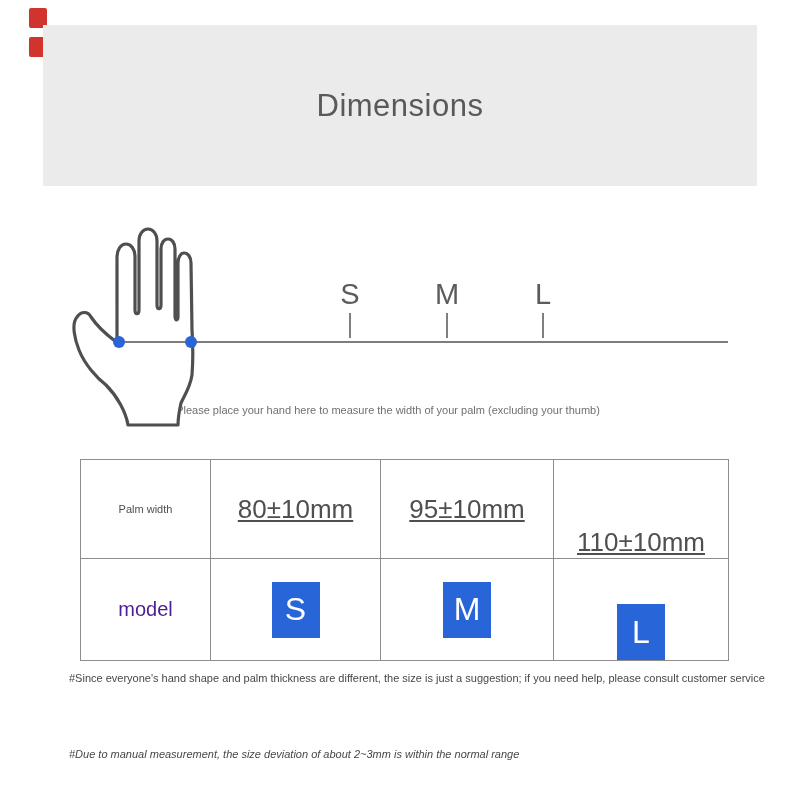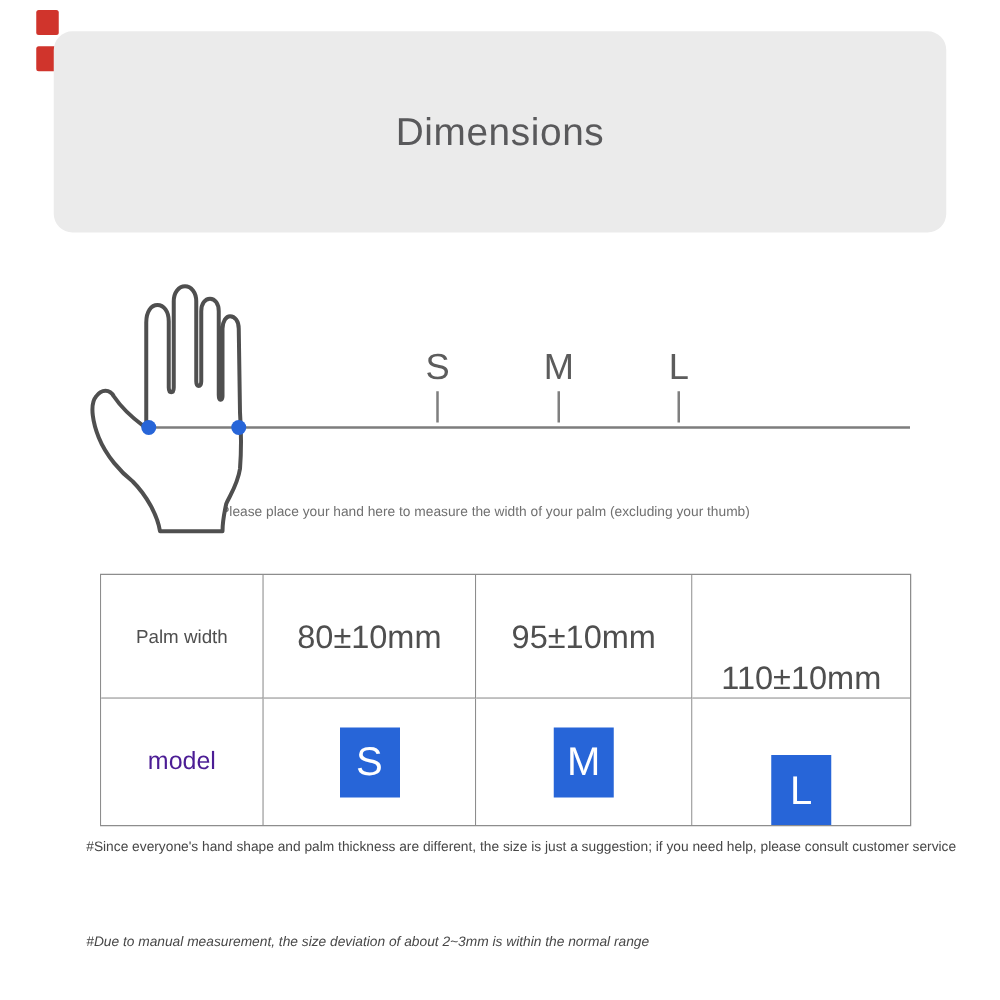--- a/index.html
+++ b/index.html
@@ -7,21 +7,21 @@
   body { font-family: "Liberation Sans", sans-serif; position: relative; overflow: hidden; }
   .stage { position: absolute; left: 0; top: 0; width: 800px; height: 800px; }
 
   
   .red-mark { position: absolute; left: 29px; width: 18px; height: 20px; border-radius: 2px; background: #d0342c; }
   .red-mark.m1 { top: 8px; }
   .red-mark.m2 { top: 37px; }
 
   
   .header-panel { position: absolute; left: 43px; top: 25px; width: 714px; height: 161px;
-    background: #ebebeb; display: flex; align-items: center; justify-content: center; border-radius: 15px; }
+    background: #ebebeb; display: flex; align-items: center; justify-content: center; }
   .header-title { font-size: 31px; color: #59595b; letter-spacing: 0.5px; font-weight: 500; }
 
   
   .hand-svg { position: absolute; left: 60px; top: 225px; width: 160px; height: 205px; z-index: 1; }
   .measure-line { position: absolute; left: 119px; top: 341px; width: 609px; height: 2px; background: #7d7d7d; z-index: 2; }
   .measure-dot { position: absolute; width: 12px; height: 12px; border-radius: 50%; background: #2765d8; top: 336px; z-index: 3; }
   .dot-left { left: 113px; }
   .dot-right { left: 185px; }
 
   .ruler-label { position: absolute; top: 278px; transform: translateX(-50%); font-size: 29px; color: #5c5c5c; z-index: 2; }
@@ -32,23 +32,23 @@
     font-size: 11px; color: #707070; }
 
   
   .size-table { position: absolute; left: 80px; top: 459px; width: 649px; height: 202px;
     display: grid; grid-template-columns: 130px 170px 173px 174px; grid-template-rows: 99px 101px;
     border: 1px solid #8d8d8d; }
   .cell { border-right: 1px solid #8d8d8d; border-bottom: 1px solid #8d8d8d;
     display: flex; align-items: center; justify-content: center; background: #ffffff; }
   .cell:nth-child(4n) { border-right: none; align-items: flex-end; }
   .cell:nth-child(n+5) { border-bottom: none; }
-  .th-small { font-size: 15px; color: #4f4f4f; text-align: center; }
+  .th-small { font-size: 11px; color: #4f4f4f; text-align: center; }
   .th-model { font-size: 20px; color: #4c1d95; }
-  .val { font-size: 26px; color: #4f4f4f; }
+  .val { font-size: 26px; color: #4f4f4f; text-decoration: underline; }
   .badge { width: 48px; height: 56px; background: #2765d8; color: #ffffff;
     display: flex; align-items: center; justify-content: center; font-size: 32px; font-weight: 500; }
 
   
   .note { position: absolute; left: 69px; font-size: 11px; color: #474747; }
   .note1 { top: 672px; }
   .note2 { top: 748px; font-style: italic; }
 </style>
 </head>
 <body>

